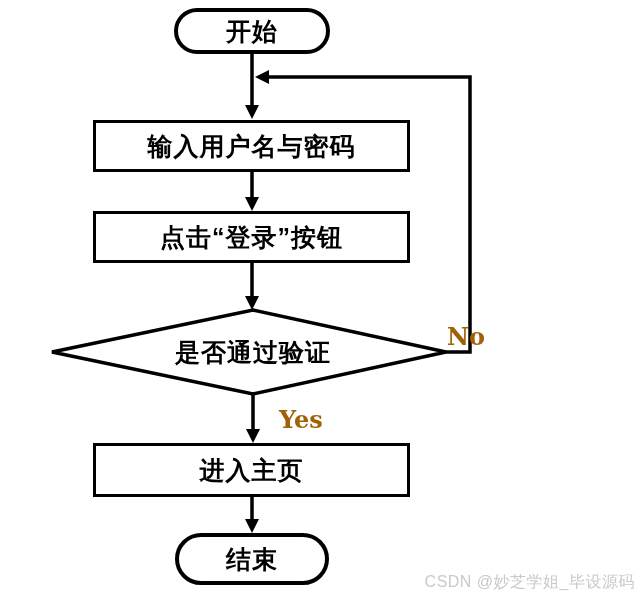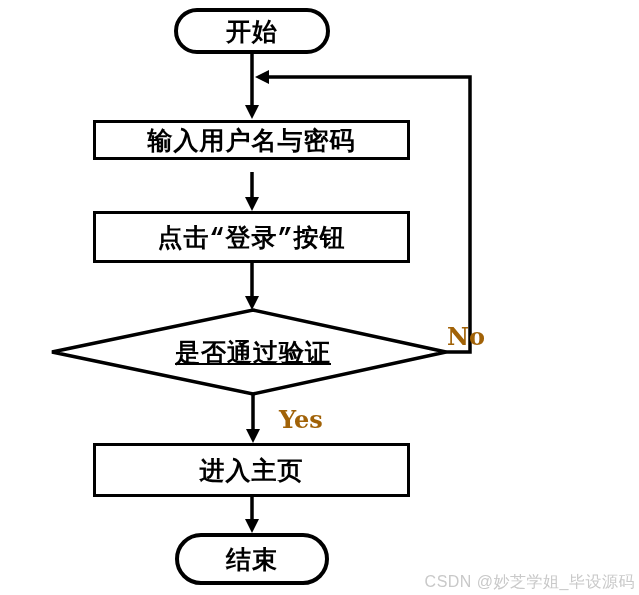--- a/index.html
+++ b/index.html
@@ -34,36 +34,35 @@
     font-size: 25px;
     color: #000000;
     letter-spacing: 1px;
     white-space: nowrap;
   }
   .terminator {
     border-width: 4px;
     border-radius: 27px;
   }
   .node-start { left: 174px; top: 8px;   width: 156px; height: 46px; }
-  .node-input { left: 93px;  top: 120px; width: 317px; height: 40px; }
-  .node-click { left: 93px;  top: 211px; width: 317px; height: 52px; font-family: Liberation Mono, monospace; }
+  .node-input { left: 93px;  top: 120px; width: 317px; height: 52px; }
+  .node-click { left: 93px;  top: 211px; width: 317px; height: 52px; }
   .node-home  { left: 93px;  top: 443px; width: 317px; height: 54px; }
   .node-end   { left: 175px; top: 533px; width: 154px; height: 52px; }
   .decision-label {
     position: absolute;
     left: 143px;
     top: 336px;
     width: 220px;
     text-align: center;
     font-weight: bold;
     font-size: 25px;
     color: #000000;
     letter-spacing: 1px;
     white-space: nowrap;
-    text-decoration: underline;
   }
   .edge-label {
     position: absolute;
     font-family: "DejaVu Serif", "Liberation Serif", serif;
     font-weight: bold;
     font-size: 24px;
     color: #a16207;
     line-height: 1;
   }
   .edge-label-yes { left: 279px; top: 408px; }

